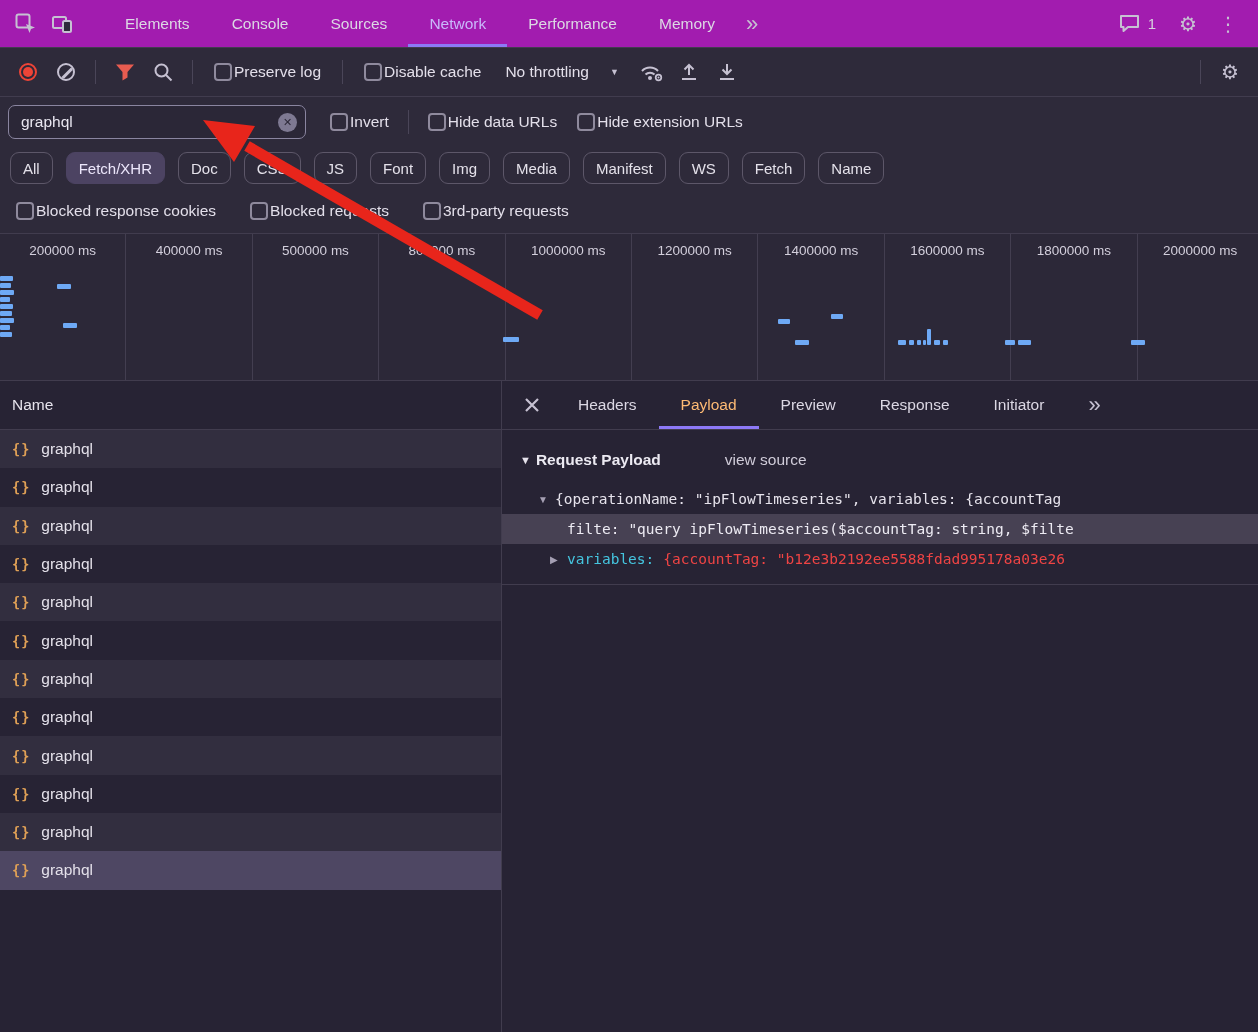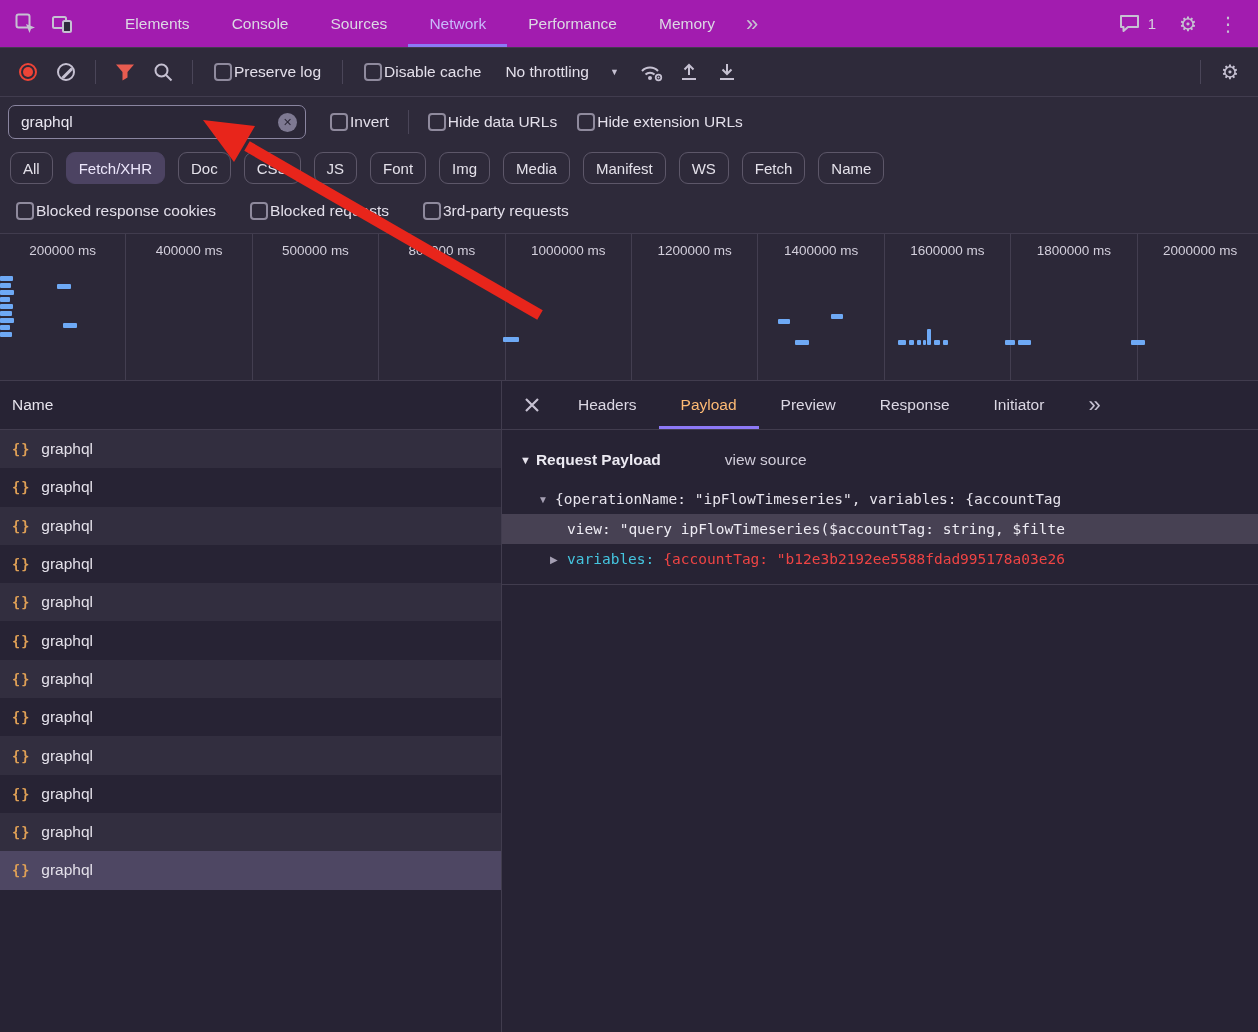--- a/index.html
+++ b/index.html
@@ -463,21 +463,21 @@
         </div>
         <div class="ptree">
           <div class="p-row preview-row">
             <span class="p-caret">▼</span>
             <span class="p-preview">{operationName: "ipFlowTimeseries", variables: {accountTag</span>
           </div>
           <div class="p-rows">
 
               <div class="p-row" data-state="selected">
                 <span class="p-caret"></span>
-                <span class="p-key">view:</span>
+                <span class="p-key">filte:</span>
                 <span class="p-val">"query ipFlowTimeseries($accountTag: string, $filte</span>
               </div>
               <div class="p-row" data-kind="object">
                 <span class="p-caret">▶</span>
                 <span class="p-key">variables:</span>
                 <span class="p-val">{accountTag: "b12e3b2192ee5588fdad995178a03e26</span>
               </div>
             </div>
         </div>
       </div>

